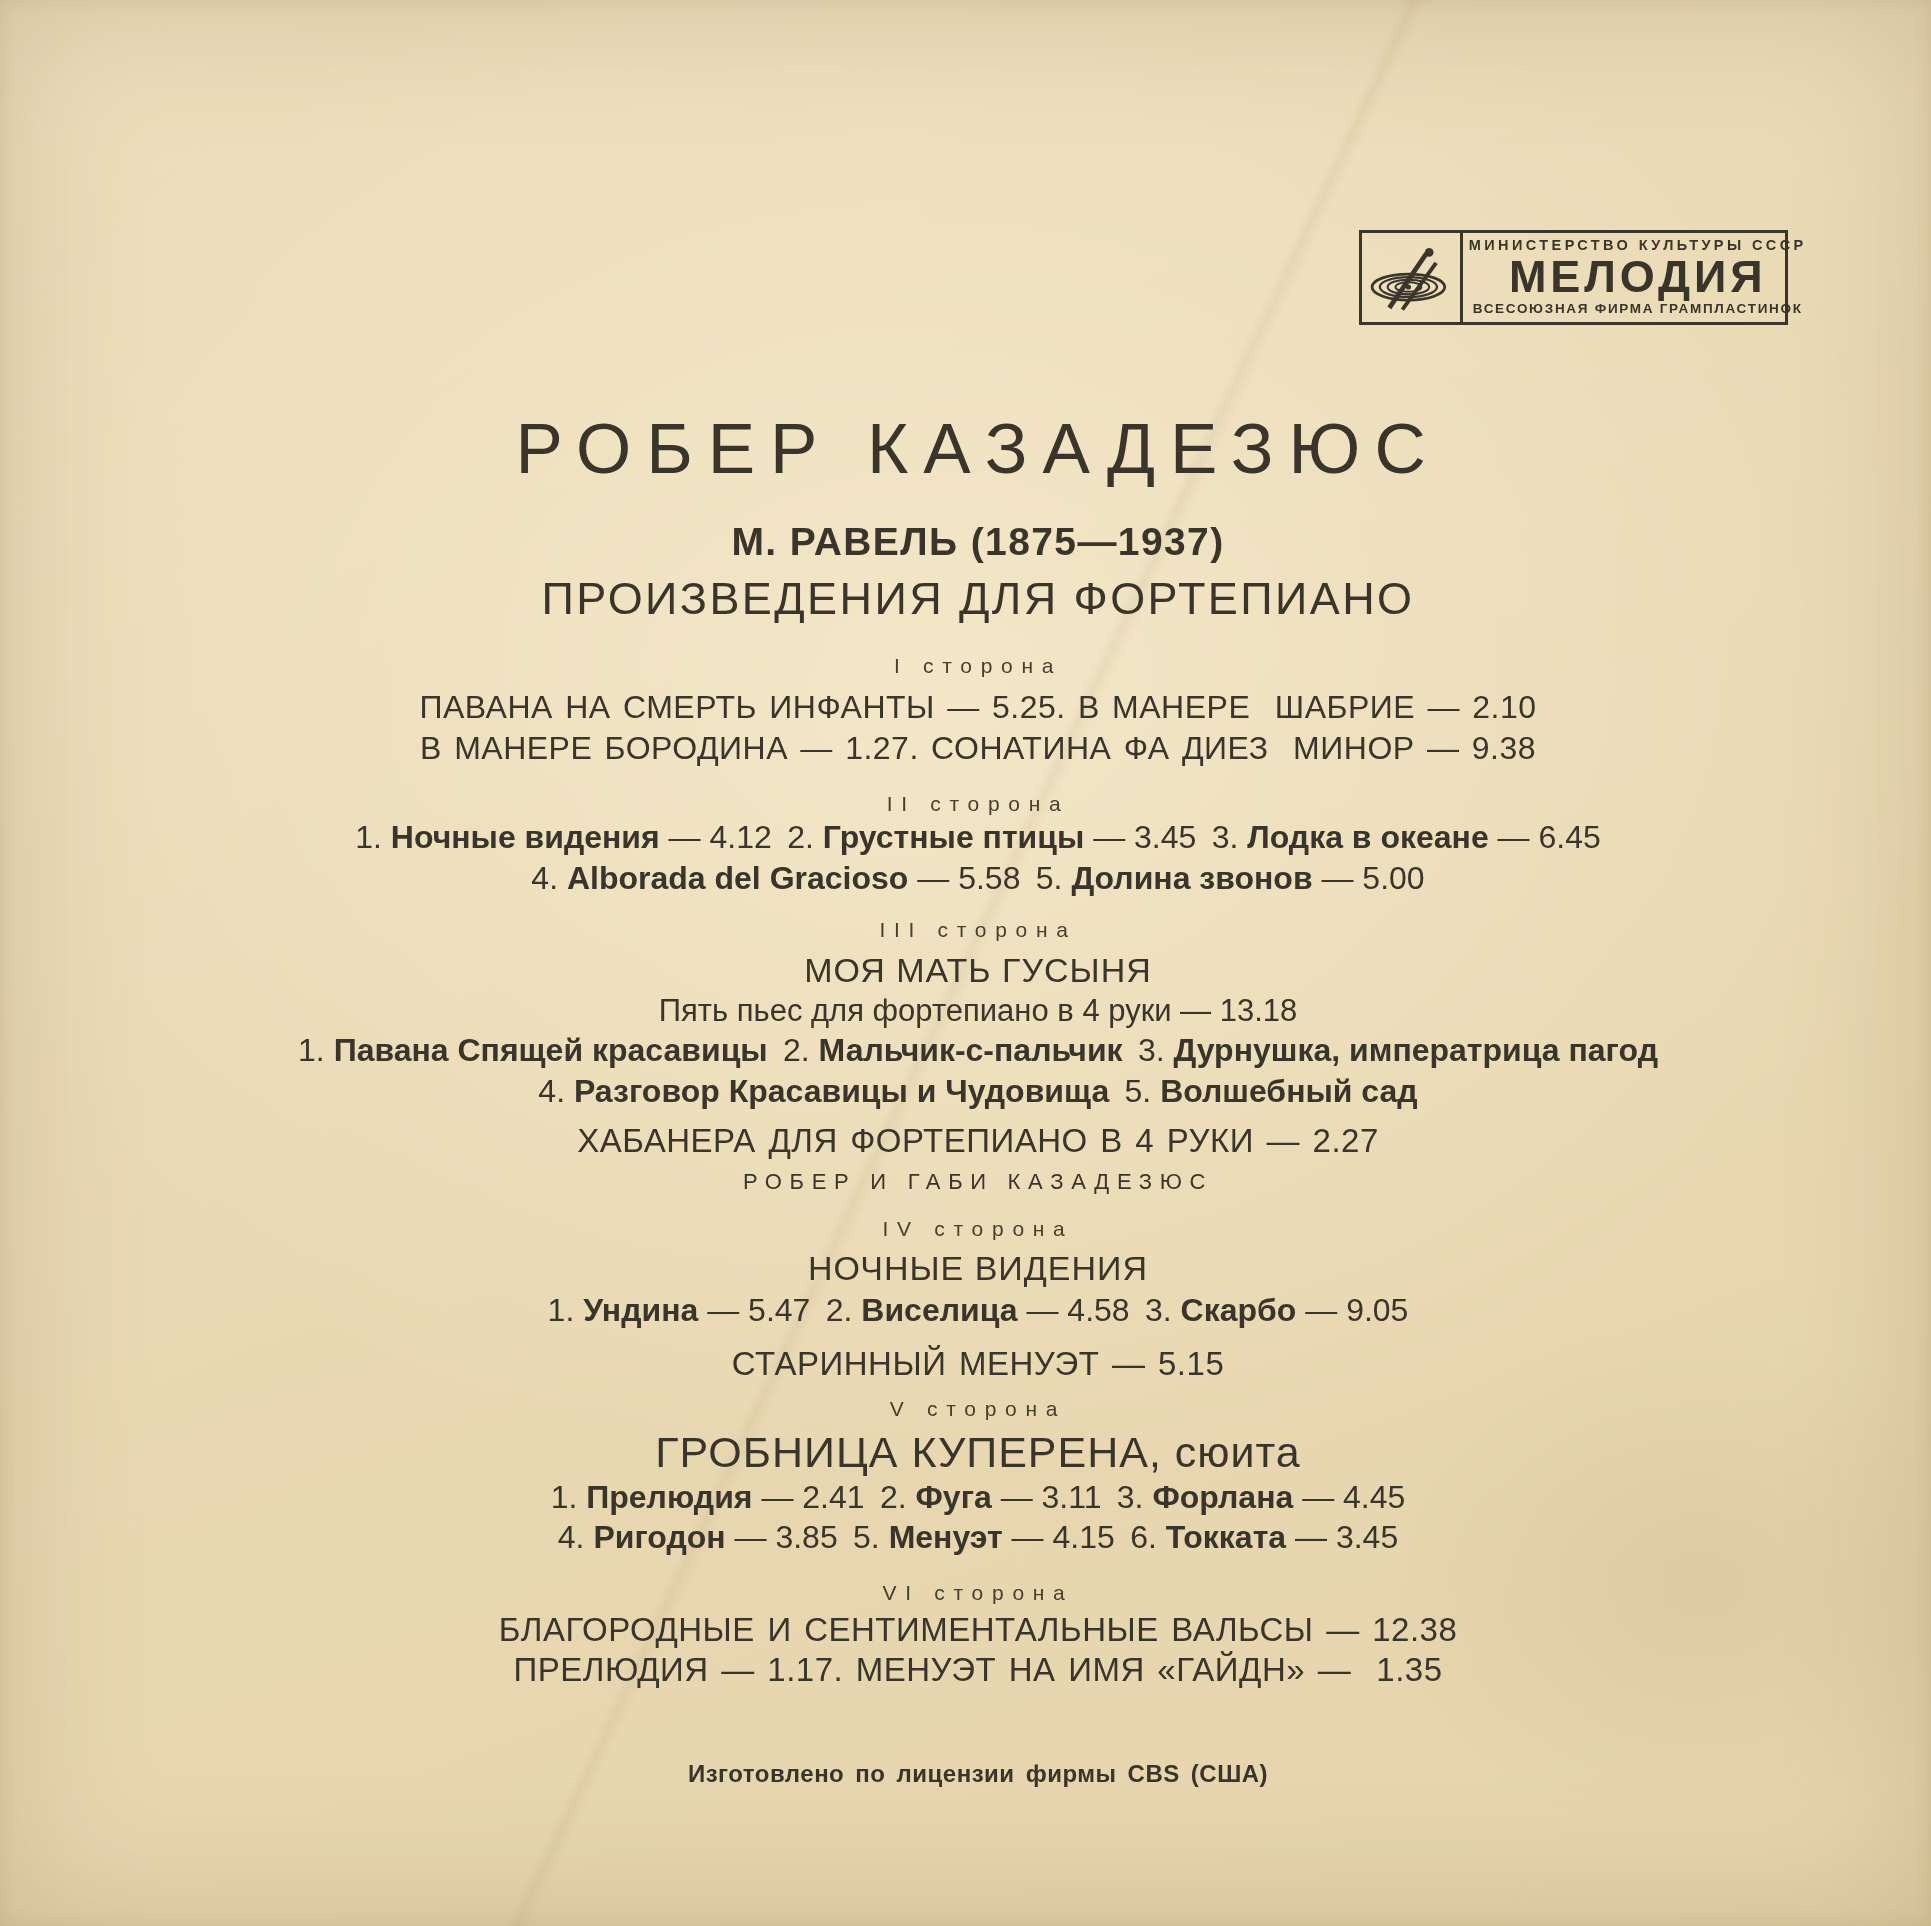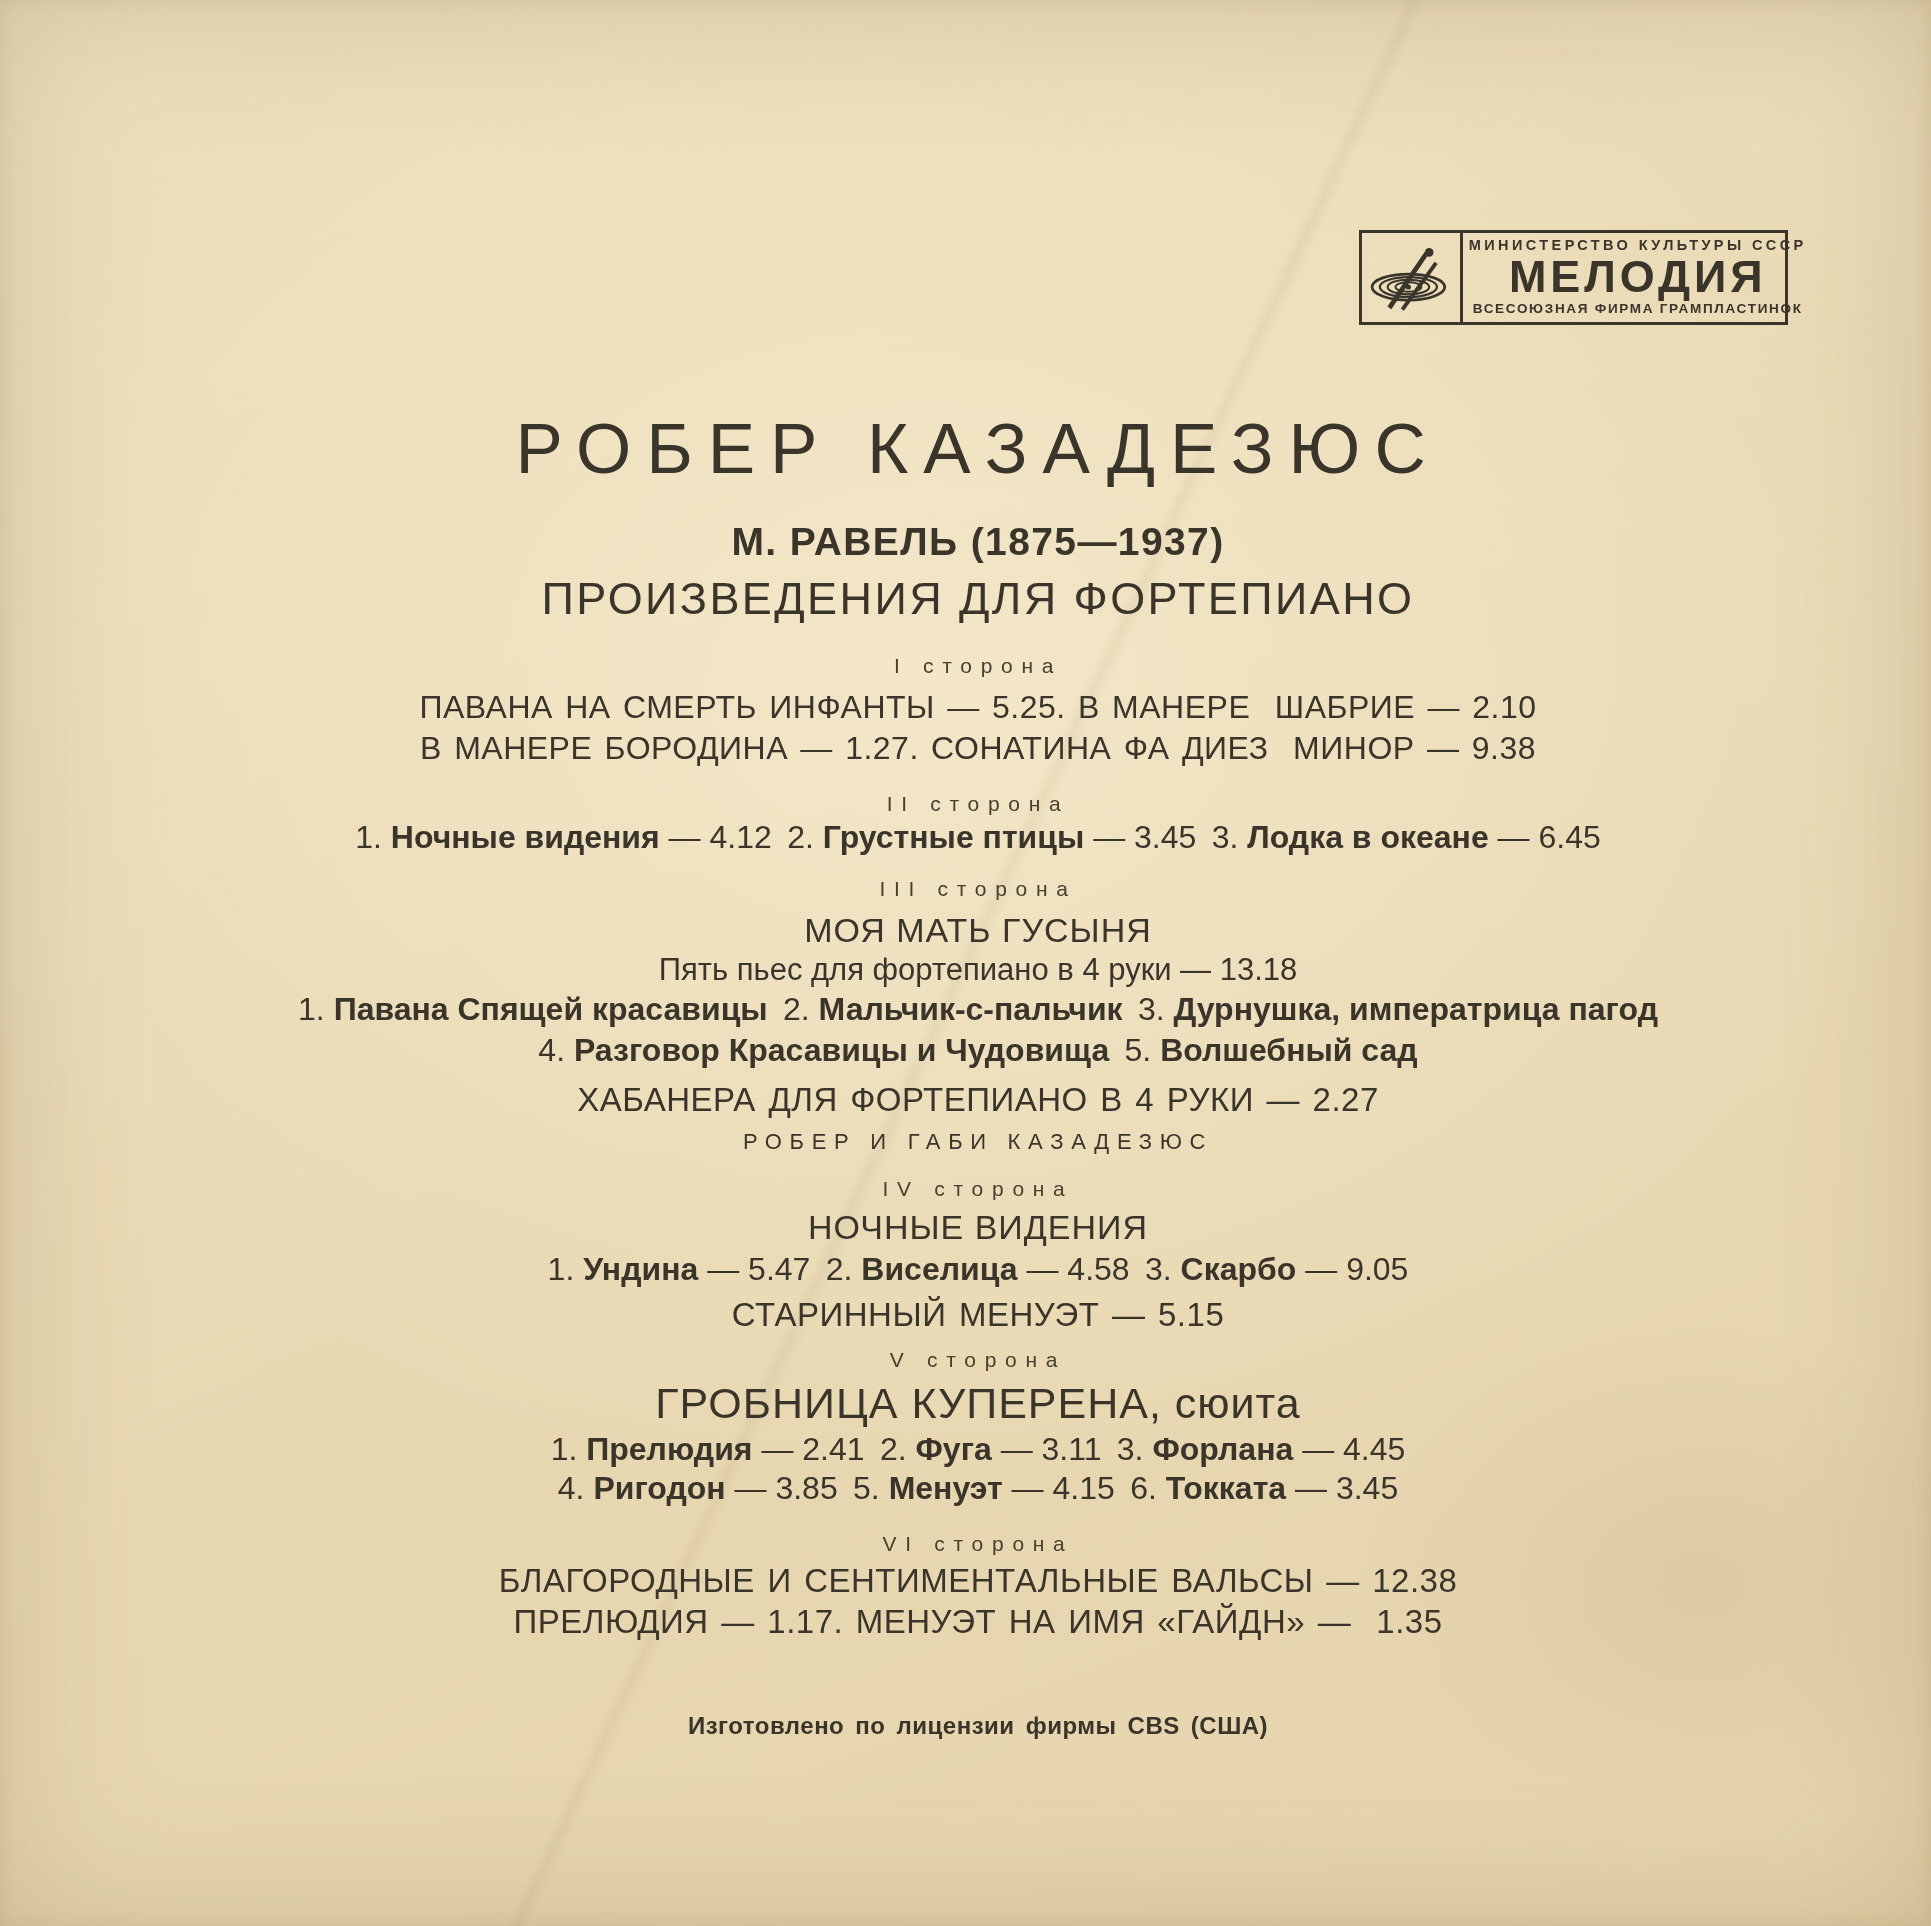--- a/index.html
+++ b/index.html
@@ -50,21 +50,21 @@
   .tracks{font-size:32px;}
   .tracks .nm{font-weight:700;}
   .unit{display:inline-block;margin:0 7.7px;white-space:nowrap;}
   .perf{font-size:22px;letter-spacing:7.7px;}
   .license{font-size:24px;font-weight:700;letter-spacing:0.5px;word-spacing:3.9px;margin-top:76px;}
   
   .mt-label1{margin-top:34px}.mt-s1l1{margin-top:15.4px}.mt-s1l2{margin-top:8.7px}
   .mt-label2{margin-top:29px}.mt-otra{margin-top:12.6px}.mt-s2r1{margin-top:7.7px}.mt-s2r2{margin-top:8.7px}
   .mt-label3{margin-top:25px}.mt-mat{margin-top:13.5px}.mt-pyat{margin-top:7.7px}.mt-s3r1{margin-top:7.7px}.mt-s3r2{margin-top:8.7px}
   .mt-hab{margin-top:17.4px}.mt-perf{margin-top:14.5px}.mt-jeux{margin-top:16.4px}
-  .mt-label4{margin-top:25px}.mt-noch{margin-top:11.6px}.mt-s4r1{margin-top:8.7px}.mt-menuet{margin-top:13px}
+  .mt-label4{margin-top:25px}.mt-noch{margin-top:11.6px}.mt-s4r1{margin-top:8.7px}.mt-menuet{margin-top:21px}
   .mt-label5{margin-top:18.3px}.mt-grob{margin-top:11.6px}.mt-s5r1{margin-top:7.7px}.mt-s5r2{margin-top:7.7px}
   .mt-label6{margin-top:29px}.mt-s6l1{margin-top:9.7px}.mt-s6l2{margin-top:7.7px}
 </style>
 </head>
 <body>
 
 <div class="page">
 
   <div class="logo-box">
     <div class="emblem">
@@ -95,20 +95,23 @@
     <div class="album">ПРОИЗВЕДЕНИЯ ДЛЯ ФОРТЕПИАНО</div>
 
     <div class="side-label mt-label1">I сторона</div>
     <div class="caps mt-s1l1">ПАВАНА НА СМЕРТЬ ИНФАНТЫ — 5.25. В МАНЕРЕ  ШАБРИЕ — 2.10</div>
     <div class="caps mt-s1l2">В МАНЕРЕ БОРОДИНА — 1.27. СОНАТИНА ФА ДИЕЗ  МИНОР — 9.38</div>
 
     <div class="side-label mt-label2">II сторона</div>
     <div class="tracks mt-s2r1">
       <span class="unit"><span>1.</span> <span class="nm">Ночные видения</span> <span>— 4.12</span></span><span class="unit"><span>2.</span> <span class="nm">Грустные птицы</span> <span>— 3.45</span></span><span class="unit"><span>3.</span> <span class="nm">Лодка в океане</span> <span>— 6.45</span></span>
     </div>
+    <div class="tracks mt-s2r2">
+      <span class="unit"><span>4.</span> <span class="nm">Alborada del Gracioso</span> <span>— 5.58</span></span><span class="unit"><span>5.</span> <span class="nm">Долина звонов</span> <span>— 5.00</span></span>
+    </div>
 
     <div class="side-label mt-label3">III сторона</div>
     <div class="work mt-mat">МОЯ МАТЬ ГУСЫНЯ</div>
     <div class="sub mt-pyat">Пять пьес для фортепиано в 4 руки — 13.18</div>
     <div class="tracks mt-s3r1">
       <span class="unit"><span>1.</span> <span class="nm">Павана Спящей красавицы</span></span><span class="unit"><span>2.</span> <span class="nm">Мальчик-с-пальчик</span></span><span class="unit"><span>3.</span> <span class="nm">Дурнушка, императрица пагод</span></span>
     </div>
     <div class="tracks mt-s3r2">
       <span class="unit"><span>4.</span> <span class="nm">Разговор Красавицы и Чудовища</span></span><span class="unit"><span>5.</span> <span class="nm">Волшебный  сад</span></span>
     </div>

